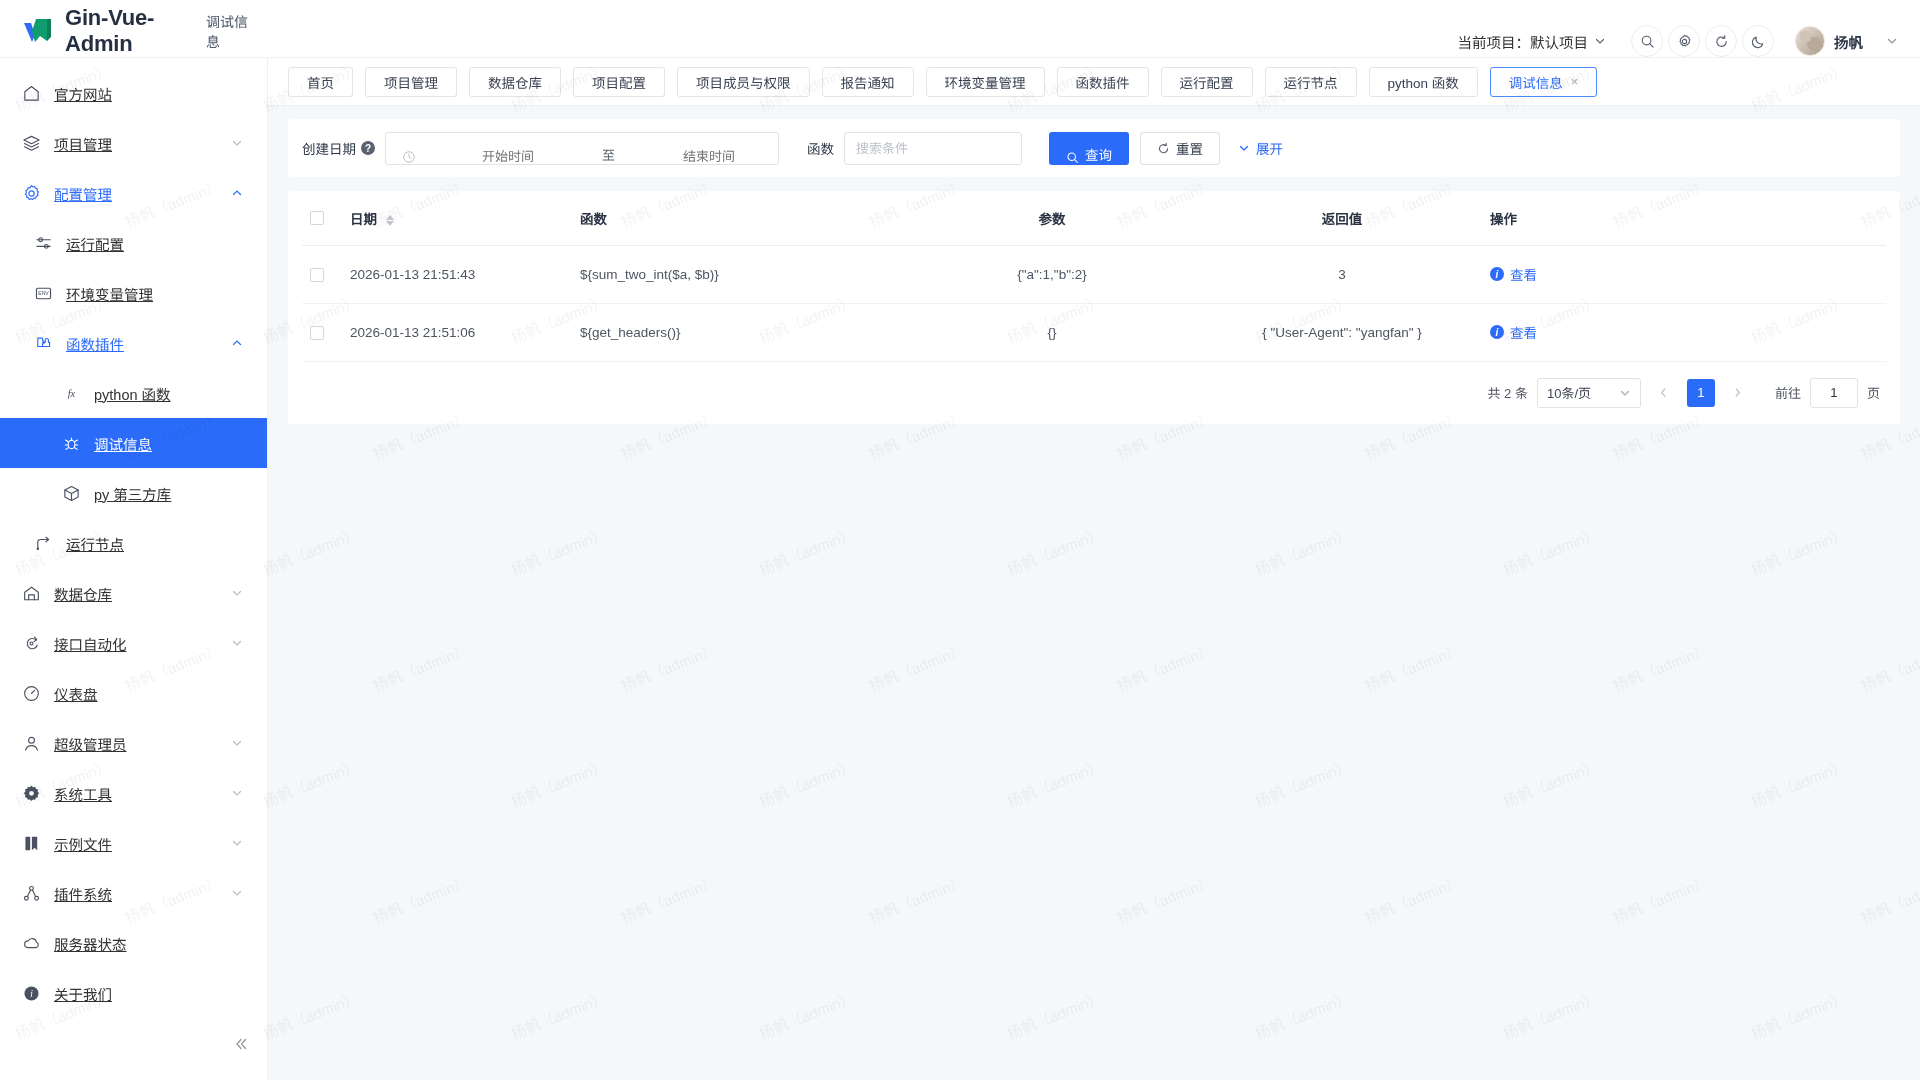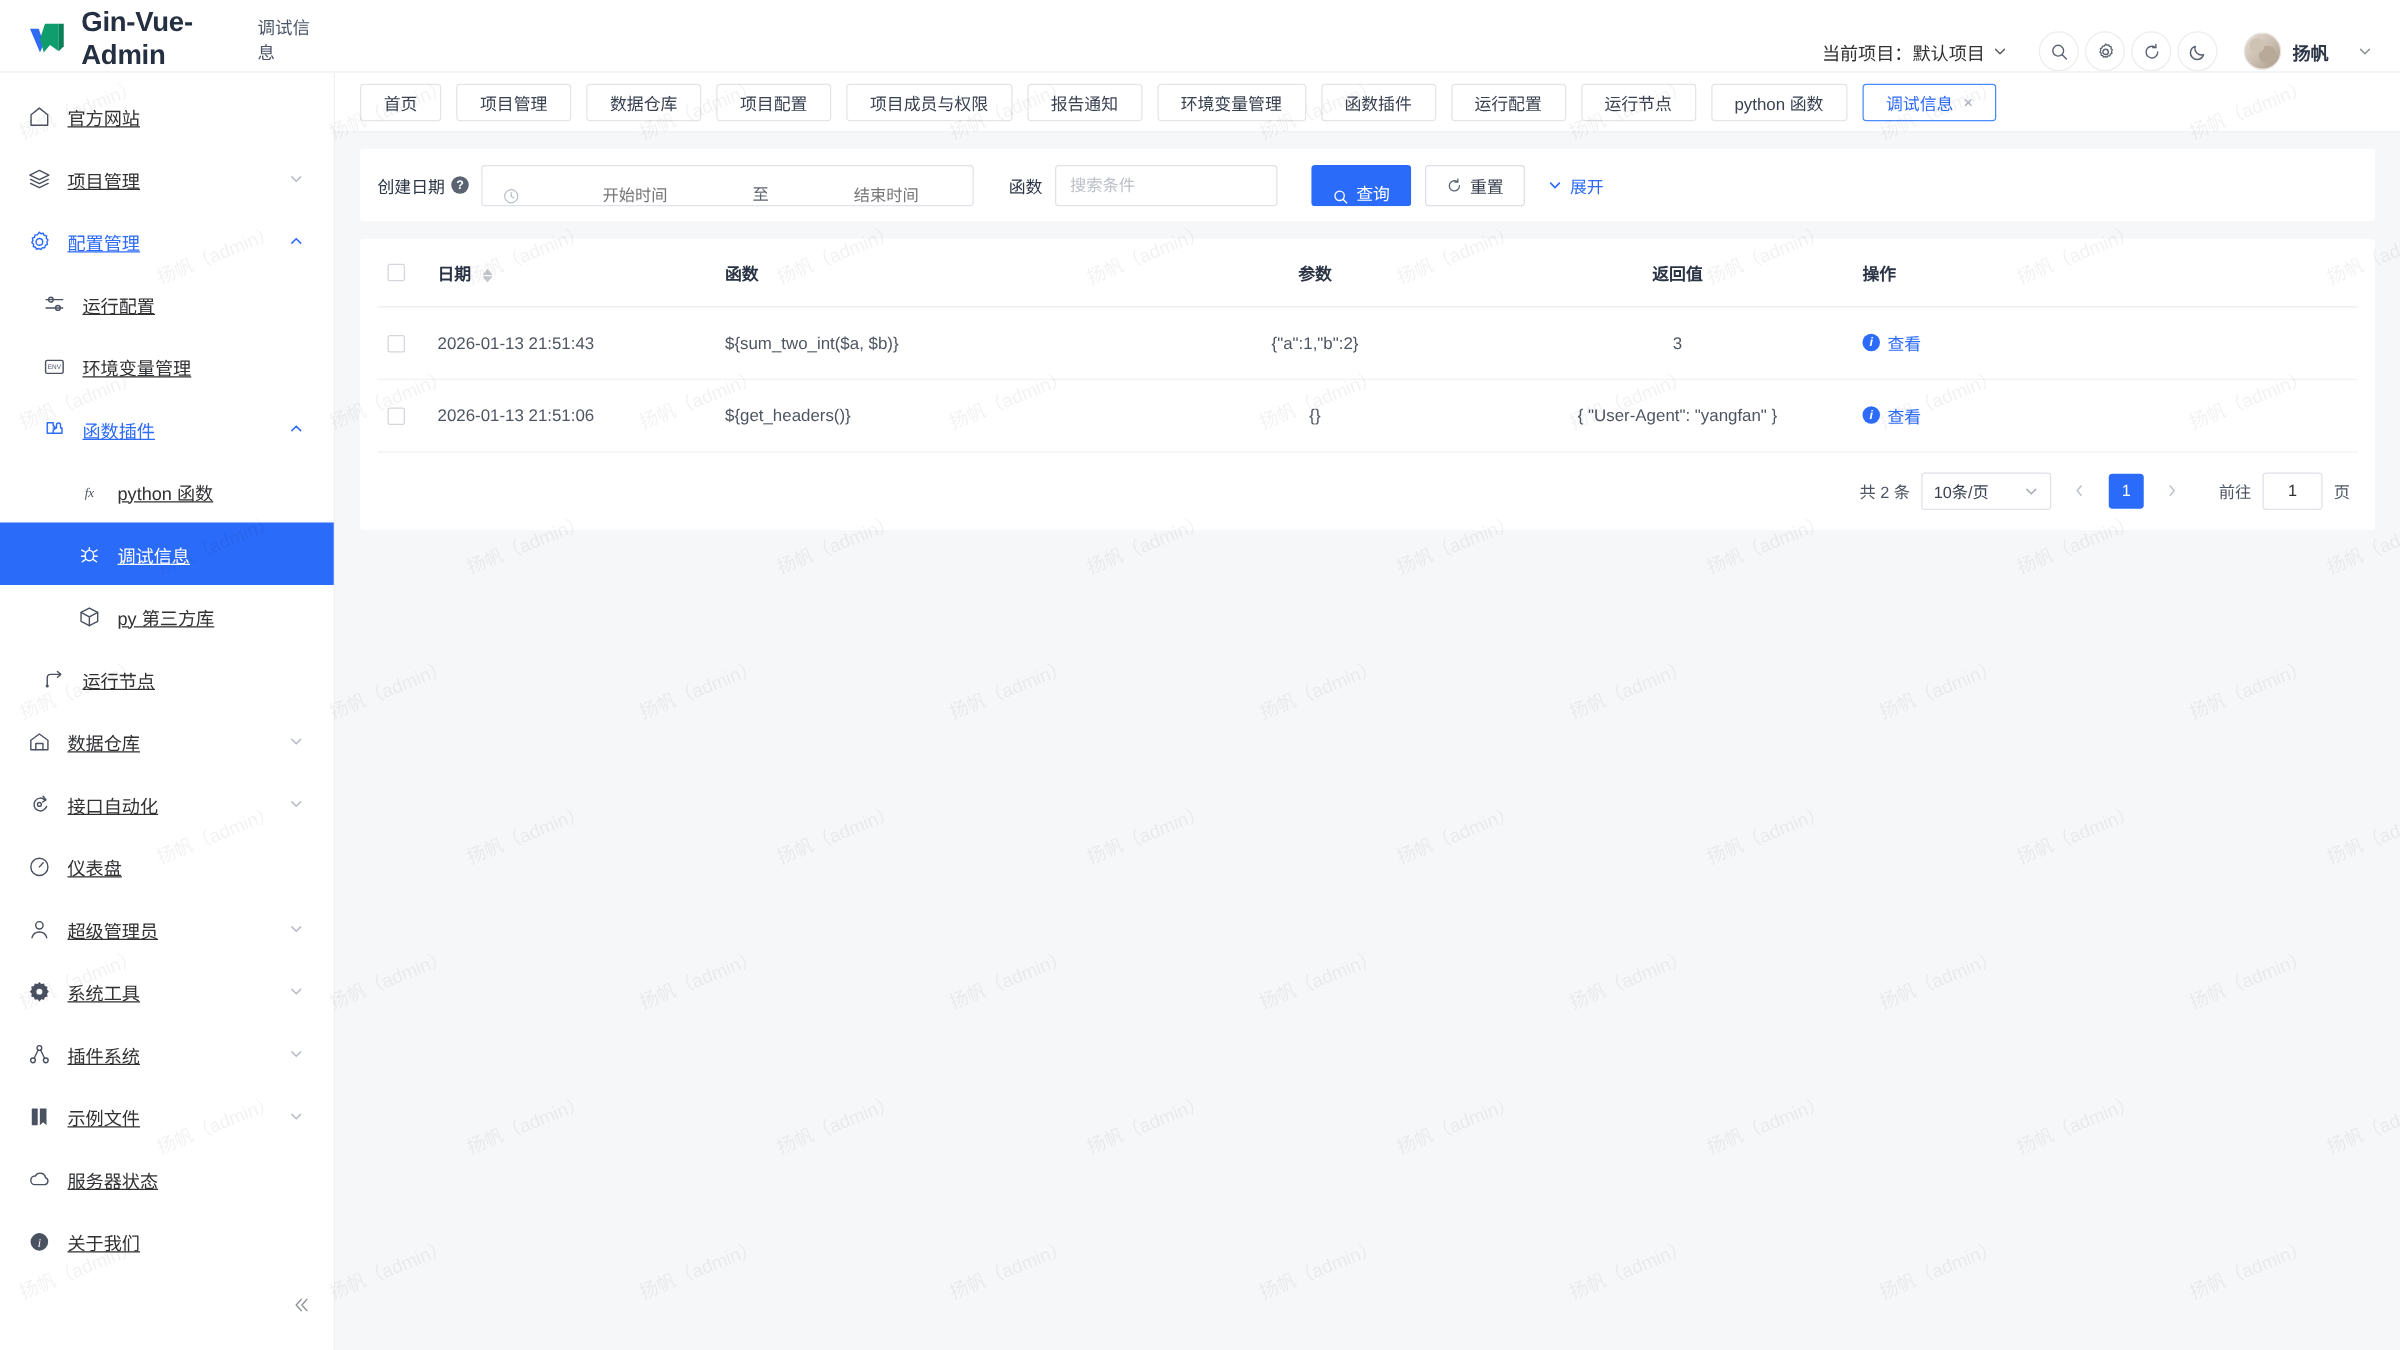--- a/index.html
+++ b/index.html
@@ -454,39 +454,39 @@
           </svg>
         </span>
         <span class="mi-label">系统工具</span>
         <svg class="mi-arrow" viewBox="0 0 12 12">
           <path d="M2.5 4.5 L6 8 L9.5 4.5" fill="none" stroke="currentColor" stroke-width="1.2" stroke-linecap="round"></path>
         </svg>
       </div>
       <div class="menu-item lvl1">
         <span class="mi-icon">
           <svg width="19" height="19" viewBox="0 0 20 20">
+            <rect x="3.6" y="3" width="5" height="14" rx="0.6" fill="currentColor" stroke="none"></rect>
+            <path d="M10.4 3 H16 v14 l-2.8 -2.4 L10.4 17 Z" fill="currentColor" stroke="none"></path>
+          </svg>
+        </span>
+        <span class="mi-label">示例文件</span>
+        <svg class="mi-arrow" viewBox="0 0 12 12">
+          <path d="M2.5 4.5 L6 8 L9.5 4.5" fill="none" stroke="currentColor" stroke-width="1.2" stroke-linecap="round"></path>
+        </svg>
+      </div>
+      <div class="menu-item lvl1">
+        <span class="mi-icon">
+          <svg width="19" height="19" viewBox="0 0 20 20">
             <circle cx="10" cy="4.6" r="2" fill="none" stroke="currentColor" stroke-width="1.2" stroke-linecap="round" stroke-linejoin="round"></circle>
             <circle cx="4.6" cy="15" r="2" fill="none" stroke="currentColor" stroke-width="1.2" stroke-linecap="round" stroke-linejoin="round"></circle>
             <circle cx="15.4" cy="15" r="2" fill="none" stroke="currentColor" stroke-width="1.2" stroke-linecap="round" stroke-linejoin="round"></circle>
             <path d="M8.9 6.5 L5.7 13.1 M11.1 6.5 L14.3 13.1" fill="none" stroke="currentColor" stroke-width="1.2" stroke-linecap="round" stroke-linejoin="round"></path>
           </svg>
         </span>
         <span class="mi-label">插件系统</span>
-        <svg class="mi-arrow" viewBox="0 0 12 12">
-          <path d="M2.5 4.5 L6 8 L9.5 4.5" fill="none" stroke="currentColor" stroke-width="1.2" stroke-linecap="round"></path>
-        </svg>
-      </div>
-      <div class="menu-item lvl1">
-        <span class="mi-icon">
-          <svg width="19" height="19" viewBox="0 0 20 20">
-            <rect x="3.6" y="3" width="5" height="14" rx="0.6" fill="currentColor" stroke="none"></rect>
-            <path d="M10.4 3 H16 v14 l-2.8 -2.4 L10.4 17 Z" fill="currentColor" stroke="none"></path>
-          </svg>
-        </span>
-        <span class="mi-label">示例文件</span>
         <svg class="mi-arrow" viewBox="0 0 12 12">
           <path d="M2.5 4.5 L6 8 L9.5 4.5" fill="none" stroke="currentColor" stroke-width="1.2" stroke-linecap="round"></path>
         </svg>
       </div>
       <div class="menu-item lvl1">
         <span class="mi-icon">
           <svg width="19" height="19" viewBox="0 0 20 20">
             <path d="M6.2 14.4 a3.6 3.6 0 0 1 0.4 -7.2 a4.6 4.6 0 0 1 8.6 1.4 a3 3 0 0 1 -0.6 5.8 Z" fill="none" stroke="currentColor" stroke-width="1.2" stroke-linecap="round" stroke-linejoin="round"></path>
           </svg>
         </span>

